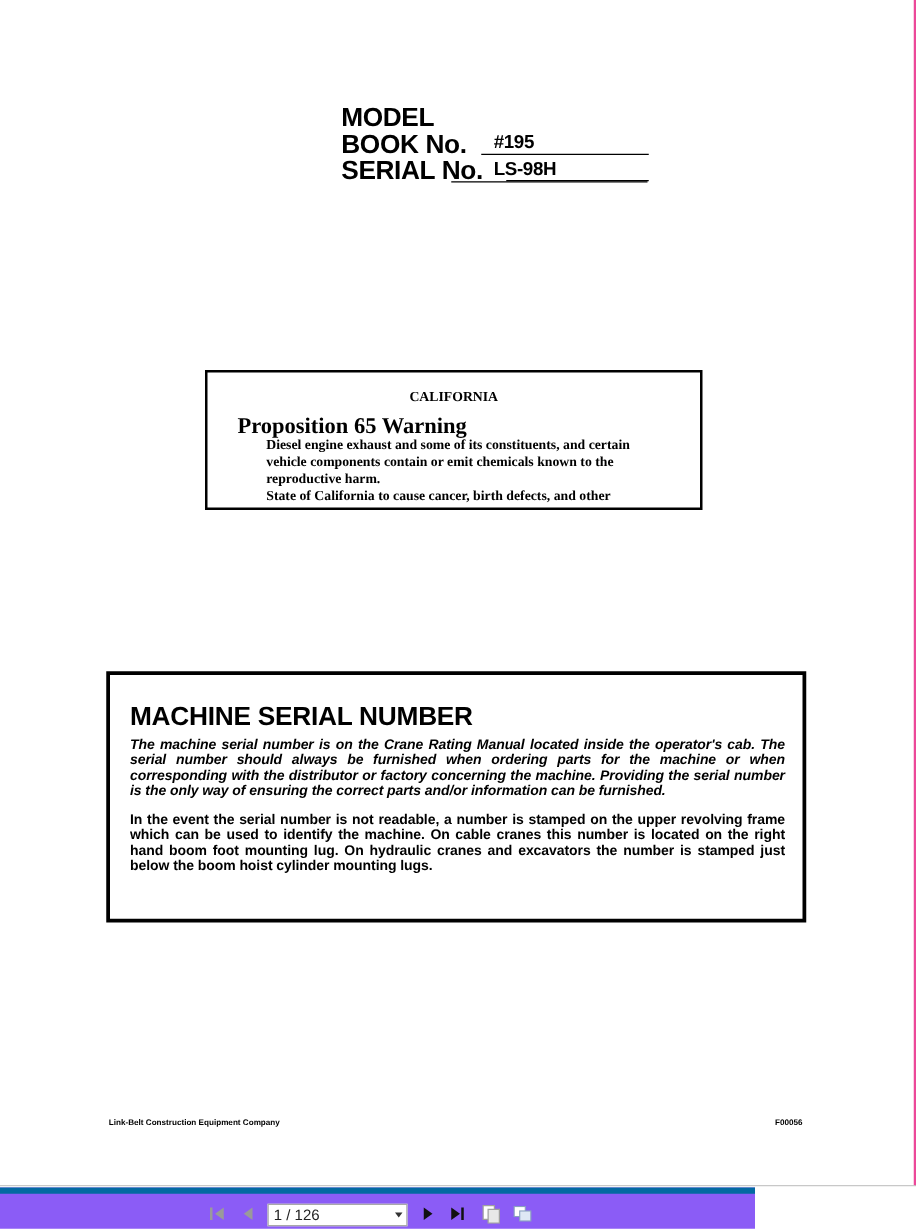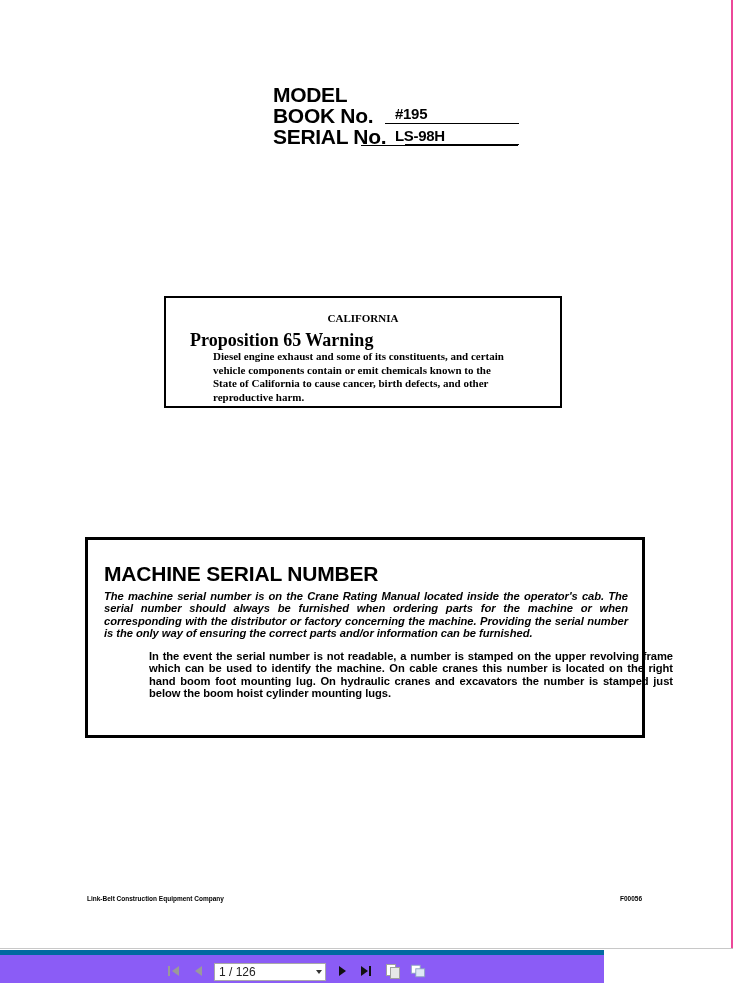--- a/index.html
+++ b/index.html
@@ -117,21 +117,21 @@
     position: absolute;
     left: 16px;
     width: 524px;
     font-size: 11.2px;
     font-weight: bold;
     line-height: 12.4px;
     text-align: justify;
     letter-spacing: -0.05px;
   }
   .msn-p1 { top: 50px; font-style: italic; }
-  .msn-p2 { top: 110px; margin-left: 45px; }
+  .msn-p2 { top: 110px; }
 
   .footer-left {
     position: absolute;
     left: 87px;
     top: 895px;
     font-size: 6.5px;
     font-weight: bold;
   }
   .footer-right {
     position: absolute;
@@ -209,22 +209,22 @@
         <span class="value" style="left:4px;"></span>
       </span>
     </div>
 
     <div class="prop-box">
       <div class="prop-state">CALIFORNIA</div>
       <div class="prop-title">Proposition 65 Warning</div>
       <div class="prop-body">
         <div>Diesel engine exhaust and some of its constituents, and certain</div>
         <div>vehicle components contain or emit chemicals known to the</div>
+        <div>reproductive harm.</div>
         <div>State of California to cause cancer, birth defects, and other</div>
-        <div>reproductive harm.</div>
       </div>
     </div>
 
     <div class="msn-box">
       <div class="msn-title">MACHINE SERIAL NUMBER</div>
       <div class="msn-para msn-p1">The machine serial number is on the Crane Rating Manual located inside the operator's cab. The serial number should always be furnished when ordering parts for the machine or when corresponding with the distributor or factory concerning the machine.  Providing the serial number is the only way of ensuring the correct parts and/or information can be furnished.</div>
       <div class="msn-para msn-p2">In the event the serial number is not readable, a number is stamped on the upper revolving frame which can be used to identify the machine.  On cable cranes this number is located on the right hand boom foot mounting lug.  On hydraulic cranes and excavators the number is stamped just below the boom hoist cylinder mounting lugs.</div>
     </div>
 
     <div class="footer-left">Link-Belt Construction Equipment Company</div>

